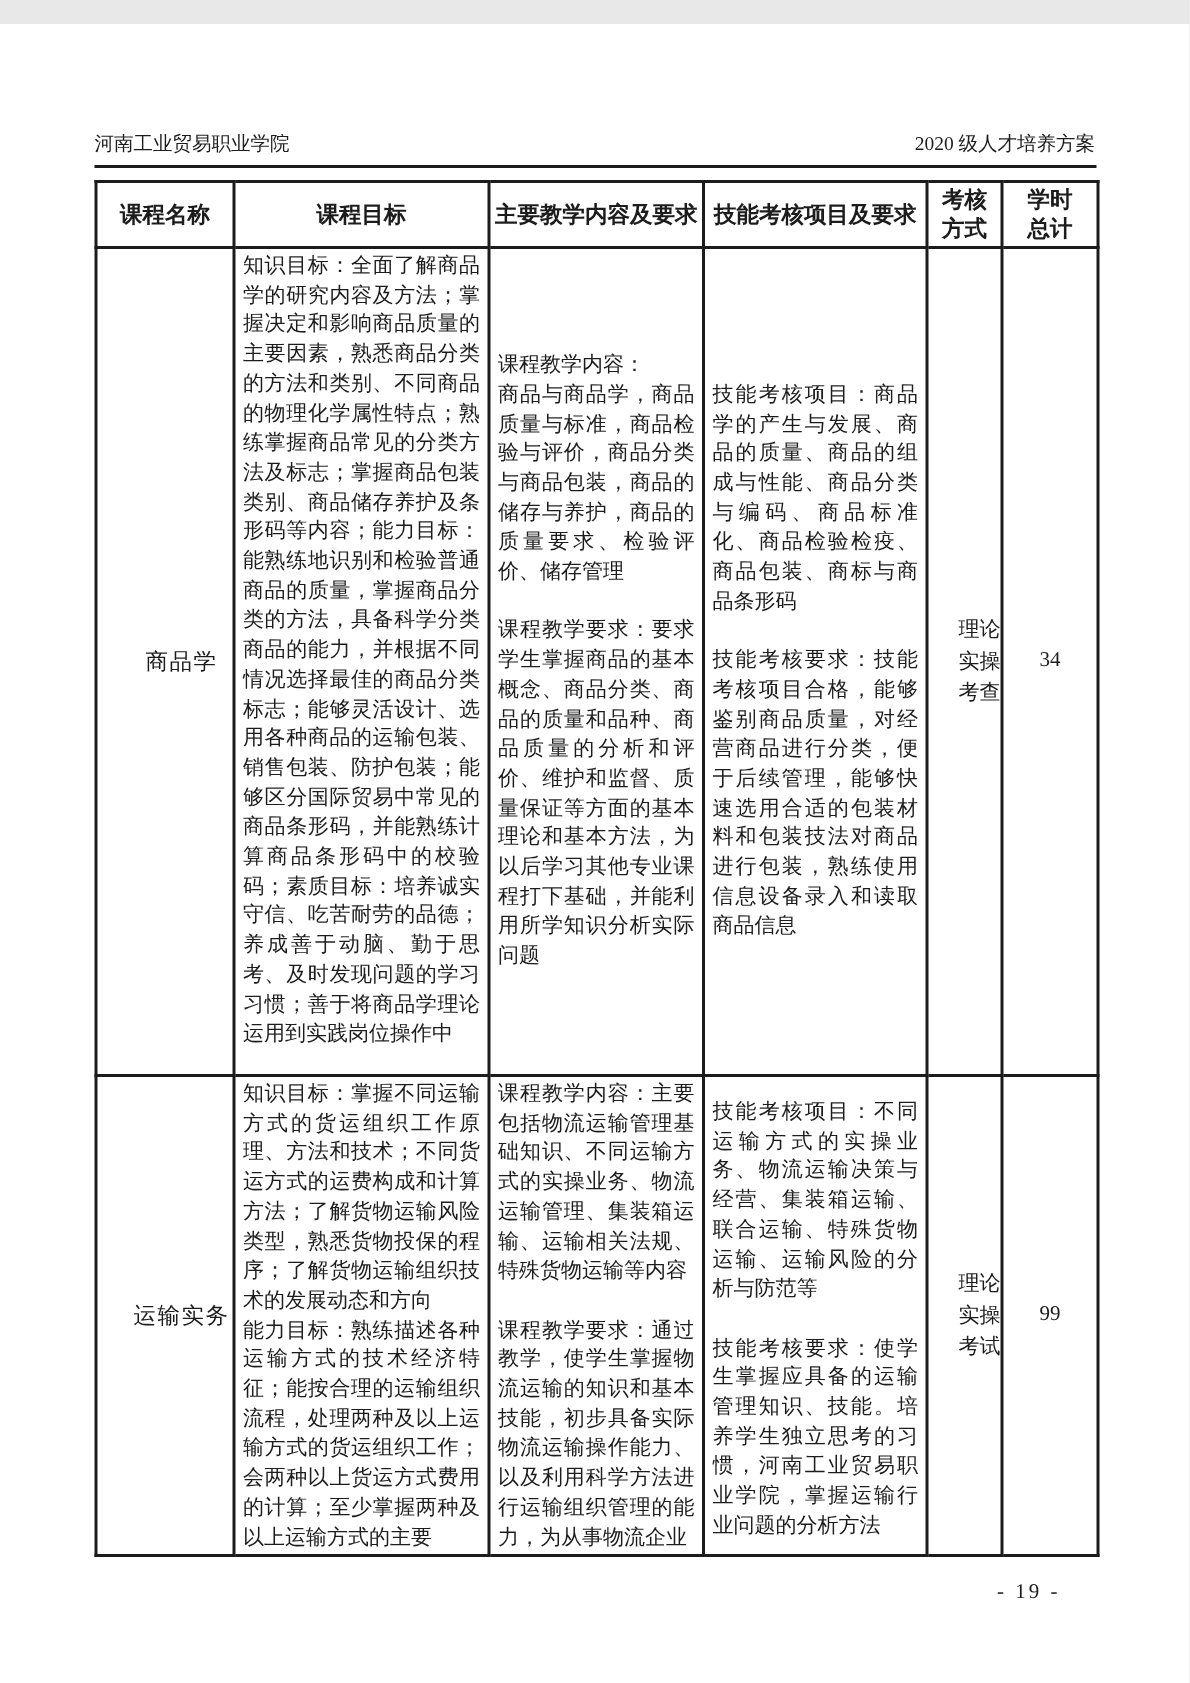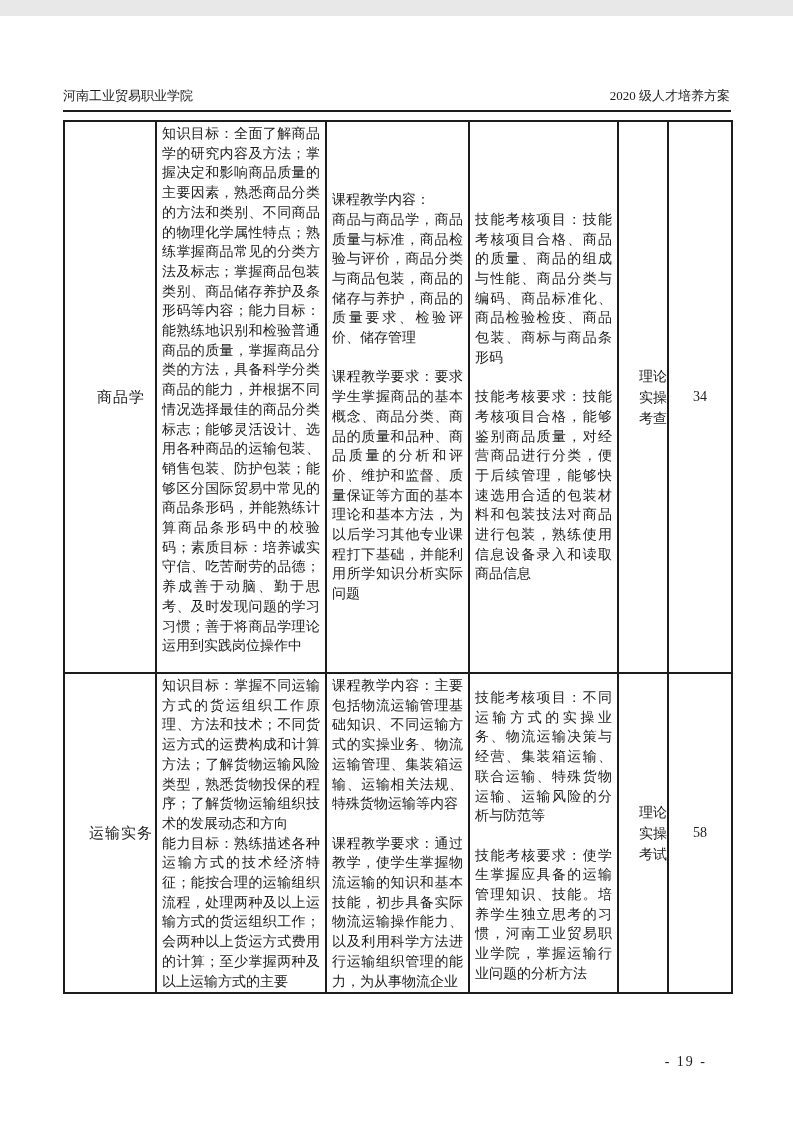--- a/index.html
+++ b/index.html
@@ -104,33 +104,43 @@
   <table class="course-table">
     <colgroup>
       <col style="width:92px">
       <col style="width:170px">
       <col style="width:143px">
       <col style="width:149px">
       <col style="width:50px">
       <col style="width:64px">
     </colgroup>
     <tbody>
+        <tr class="head-row">
+      <th class="col-head">课程名称</th>
+      <th class="col-head">课程目标</th>
+      <th class="col-head">主要教学内容及要求</th>
+      <th class="col-head">技能考核项目及要求</th>
+      <th class="col-head">考核
+方式</th>
+      <th class="col-head">学时
+总计</th>
+    </tr>
 
     <tr class="row-1">
       <td class="name-cell">商品学</td>
       <td class="text-cell" style="vertical-align:top">
         <div class="para">知识目标：全面了解商品学的研究内容及方法；掌握决定和影响商品质量的主要因素，熟悉商品分类的方法和类别、不同商品的物理化学属性特点；熟练掌握商品常见的分类方法及标志；掌握商品包装类别、商品储存养护及条形码等内容；能力目标：能熟练地识别和检验普通商品的质量，掌握商品分类的方法，具备科学分类商品的能力，并根据不同情况选择最佳的商品分类标志；能够灵活设计、选用各种商品的运输包装、销售包装、防护包装；能够区分国际贸易中常见的商品条形码，并能熟练计算商品条形码中的校验码；素质目标：培养诚实守信、吃苦耐劳的品德；养成善于动脑、勤于思考、及时发现问题的学习习惯；善于将商品学理论运用到实践岗位操作中</div>
       </td>
       <td class="text-cell">
         <div class="para">课程教学内容：
 商品与商品学，商品质量与标准，商品检验与评价，商品分类与商品包装，商品的储存与养护，商品的质量要求、检验评价、储存管理</div>
         <div class="para">课程教学要求：要求学生掌握商品的基本概念、商品分类、商品的质量和品种、商品质量的分析和评价、维护和监督、质量保证等方面的基本理论和基本方法，为以后学习其他专业课程打下基础，并能利用所学知识分析实际问题</div>
       </td>
       <td class="text-cell">
-        <div class="para">技能考核项目：技能考核项目合格、商品的质量、商品的组成与性能、商品分类与编码、商品标准化、商品检验检疫、商品包装、商标与商品条形码</div>
+        <div class="para">技能考核项目：商品学的产生与发展、商品的质量、商品的组成与性能、商品分类与编码、商品标准化、商品检验检疫、商品包装、商标与商品条形码</div>
         <div class="para">技能考核要求：技能考核项目合格，能够鉴别商品质量，对经营商品进行分类，便于后续管理，能够快速选用合适的包装材料和包装技法对商品进行包装，熟练使用信息设备录入和读取商品信息</div>
       </td>
       <td class="method-cell">理论
 实操
 考查</td>
       <td class="hours-cell">34</td>
     </tr>
 
     <tr class="row-2">
       <td class="name-cell">运输实务</td>
@@ -148,20 +158,20 @@
       </td>
       <td class="text-cell" style="vertical-align:top">
         <div class="cell-clip" style="padding-top:12px">
           <div class="para">技能考核项目：不同运输方式的实操业务、物流运输决策与经营、集装箱运输、联合运输、特殊货物运输、运输风险的分析与防范等</div>
           <div class="para">技能考核要求：使学生掌握应具备的运输管理知识、技能。培养学生独立思考的习惯，河南工业贸易职业学院，掌握运输行业问题的分析方法</div>
         </div>
       </td>
       <td class="method-cell">理论
 实操
 考试</td>
-      <td class="hours-cell">58</td>
+      <td class="hours-cell">99</td>
     </tr>
   </tbody>
     </table>
 
   <div class="doc-footer">- 19 -</div>
 
 </div>
 
 </body></html>

